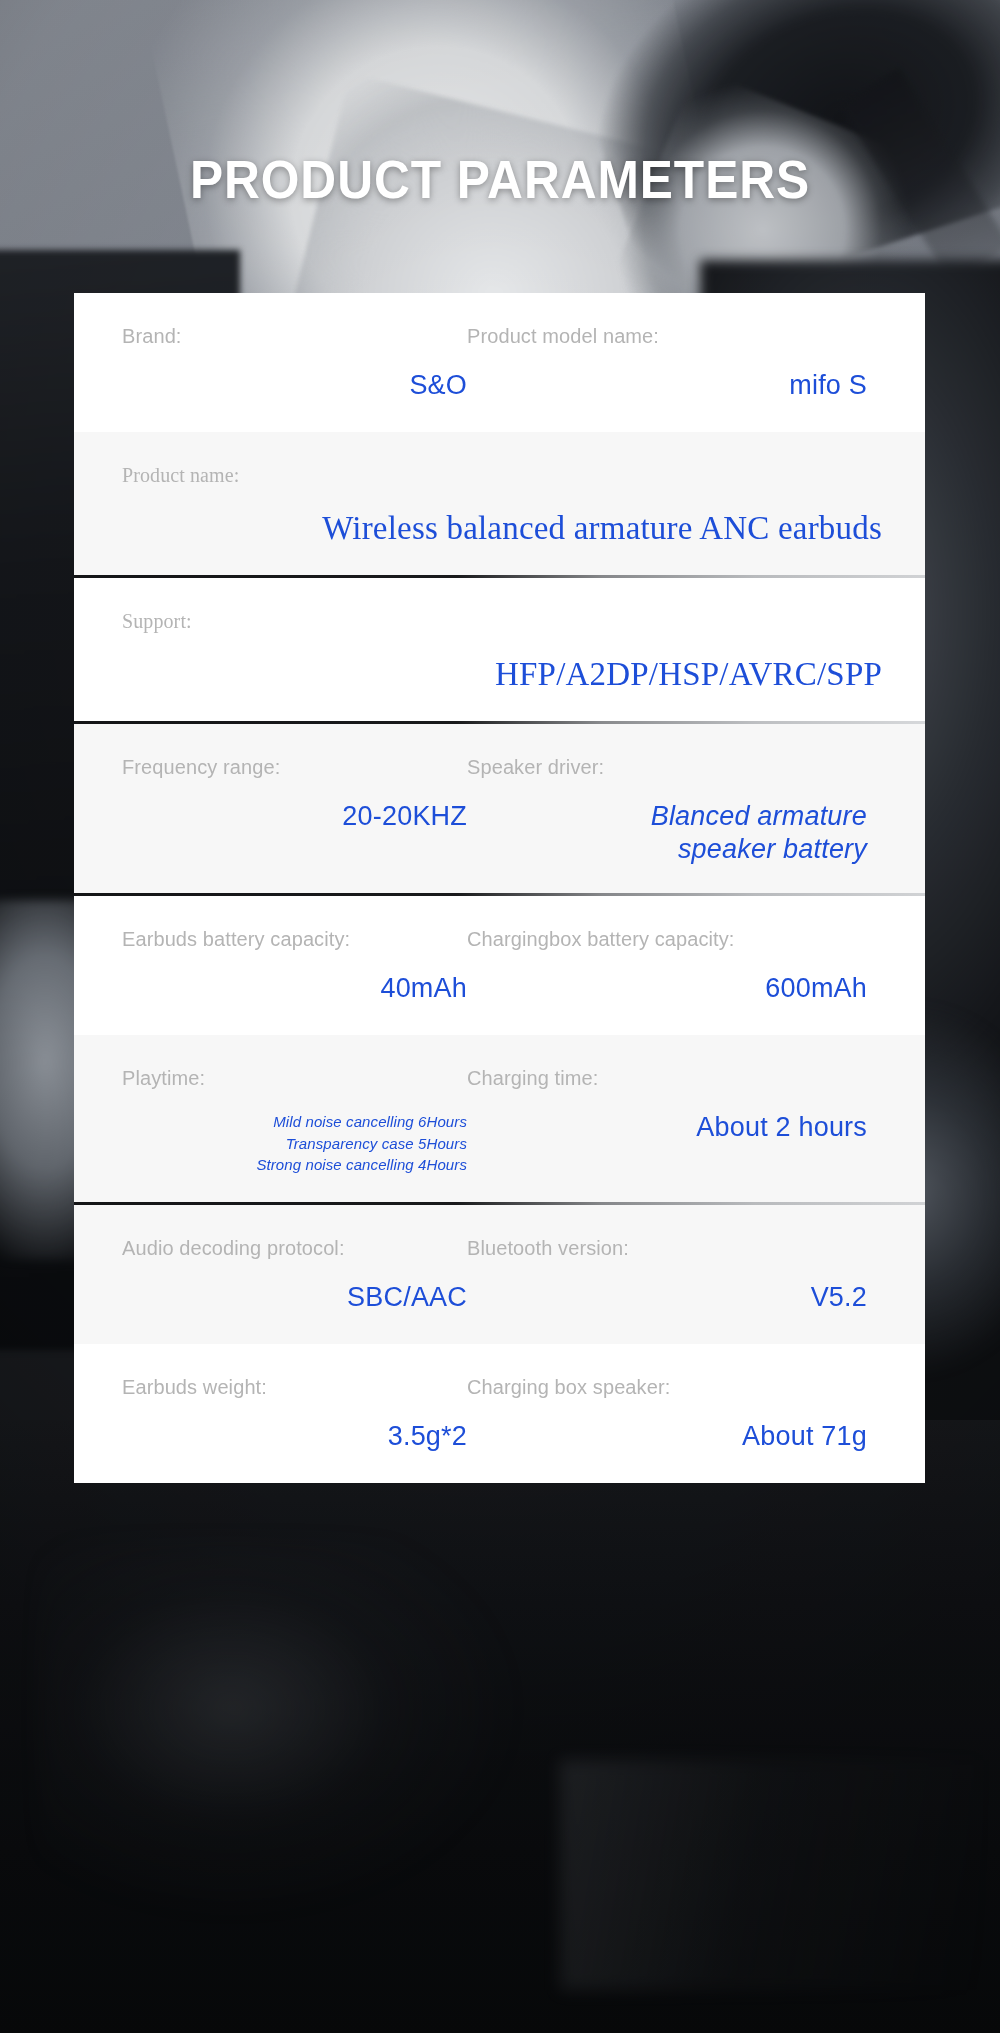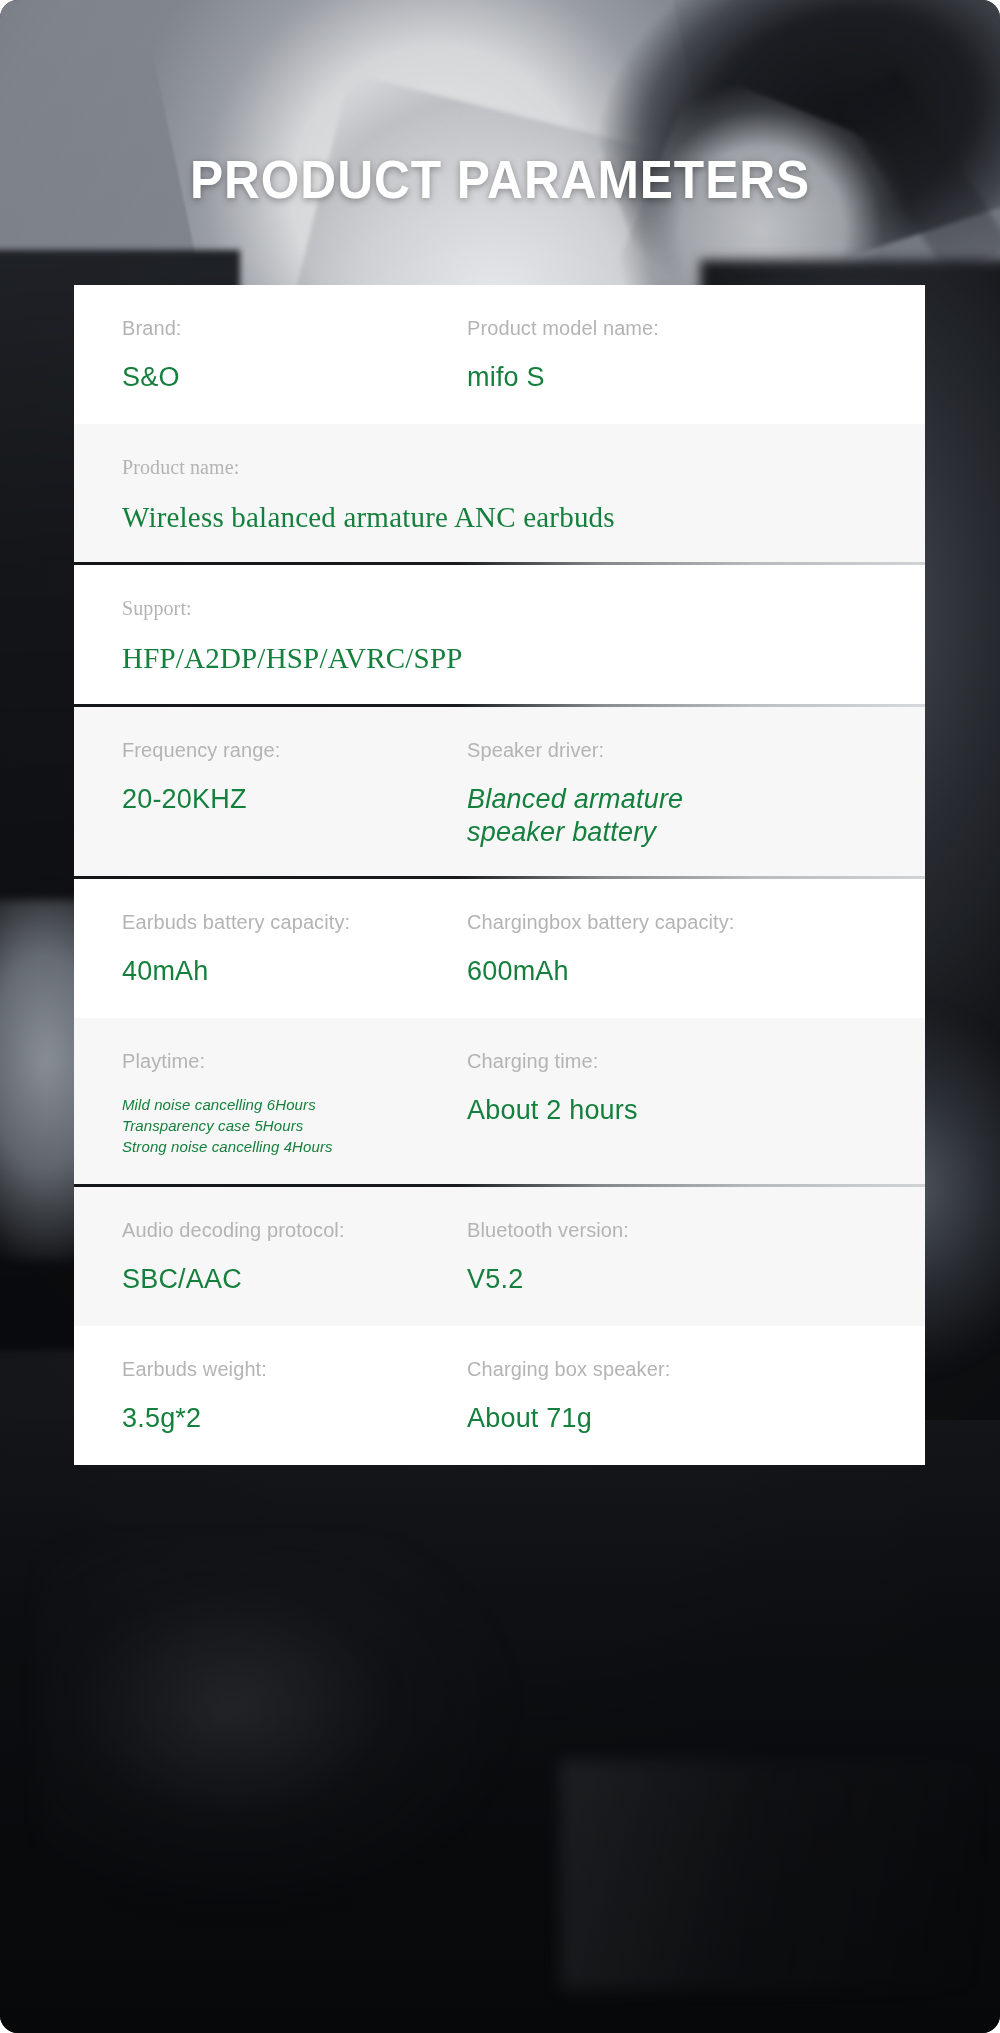--- a/index.html
+++ b/index.html
@@ -6,21 +6,21 @@
 
   html, body {
     width:1000px; height:2033px;
     overflow:hidden;
     font-family:"Liberation Sans", sans-serif;
   }
 
   
   #page {
     position:relative; width:1000px; height:2033px;
-    background:#1b1d21; overflow:hidden;border-radius:18px;
+    background:#1b1d21; overflow:hidden;
   }
   .bg-photo { position:absolute; inset:0; overflow:hidden; }
 
   
   .bg-sky {
     position:absolute; left:0; top:0; width:1000px; height:560px;
     background:
       linear-gradient(160deg, #8e939c 0%, #888d96 35%, #7c818a 70%, #6c7079 100%);
   }
   
@@ -117,21 +117,21 @@
     color:#ffffff;
     font-family:"Liberation Sans", sans-serif;
     transform:scaleX(0.92);
     text-shadow:0 2px 8px rgba(0,0,0,0.35);
     white-space:nowrap;
   }
 
   
   .spec-card {
     position:absolute;
-    left:74px; top:285px;
+    left:74px; top:293px;
     width:851px;
     background:#ffffff;
   }
   .spec-row {
     position:relative;
     width:100%;
     display:flex;
     padding:30px 0 30px 48px;
     background:#ffffff;
   }
@@ -158,26 +158,27 @@
   .spec-label {
     font-size:20px;
     color:#b4b4b4;
     font-weight:normal;
     line-height:1.30;
     letter-spacing:0.1px;
     margin-bottom:20px;
   }
   .spec-value {
     font-size:27px;
-    color:#15803d;
+    color:#1d4ed8;
     font-weight:normal;
     line-height:1.22;
     letter-spacing:0.2px;
-  }
-  .spec-value.big { font-size:29px; }
+    text-align:right;
+  }
+  .spec-value.big { font-size:33px; }
   .spec-value.small {
     font-size:15px;
     line-height:1.42;
     letter-spacing:0.1px;
   }
   .spec-value .vline { display:block;font-style:italic; }
   .spec-label .lline { display:block; }
   .spec-label.twoline { margin-bottom:8px; }
   .spec-value.pad-top { padding-top:2px; }
 </style>

